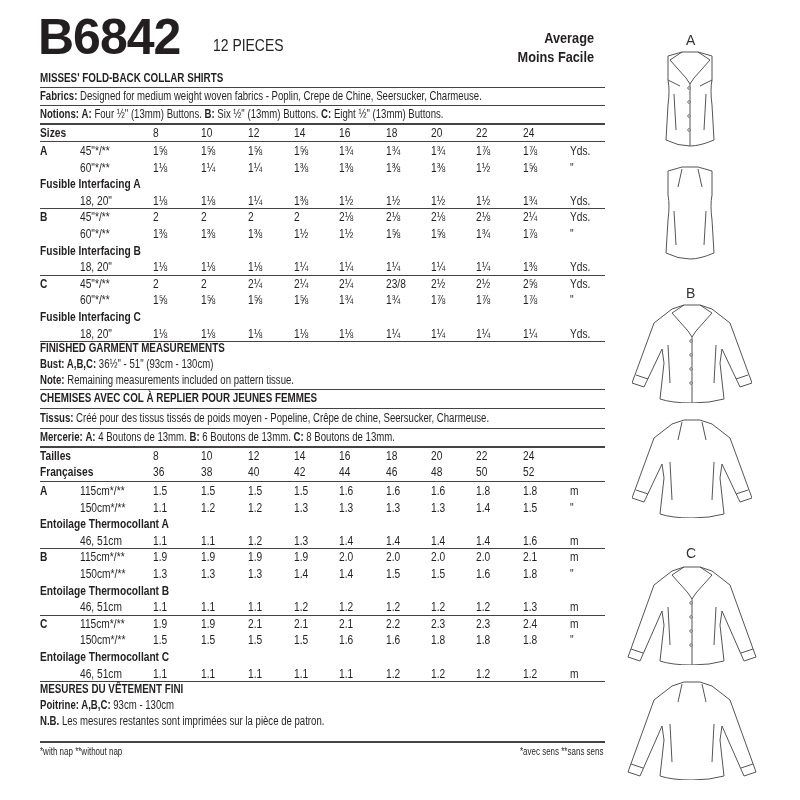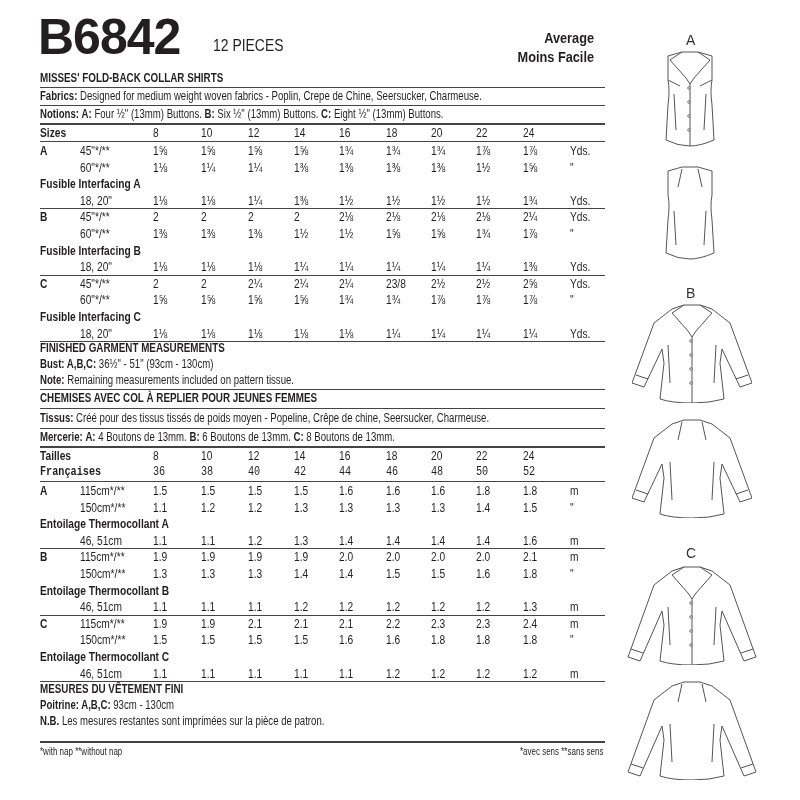--- a/index.html
+++ b/index.html
@@ -235,21 +235,21 @@
 <span style="left: 113px;">8</span>
     <span style="left: 161px;">10</span>
     <span style="left: 208px;">12</span>
     <span style="left: 254px;">14</span>
     <span style="left: 299px;">16</span>
     <span style="left: 346px;">18</span>
     <span style="left: 391px;">20</span>
     <span style="left: 436px;">22</span>
     <span style="left: 483px;">24</span>
   </div>
-<div id="fr-francaises" class="row" style="top:465px;font-family:Liberation Mono, monospace;">
+<div id="fr-francaises" class="row" style="top:465px;">
   <span class="lbl">Françaises</span>
 <span style="left: 113px;">36</span>
     <span style="left: 161px;">38</span>
     <span style="left: 208px;">40</span>
     <span style="left: 254px;">42</span>
     <span style="left: 299px;">44</span>
     <span style="left: 346px;">46</span>
     <span style="left: 391px;">48</span>
     <span style="left: 436px;">50</span>
     <span style="left: 483px;">52</span>

